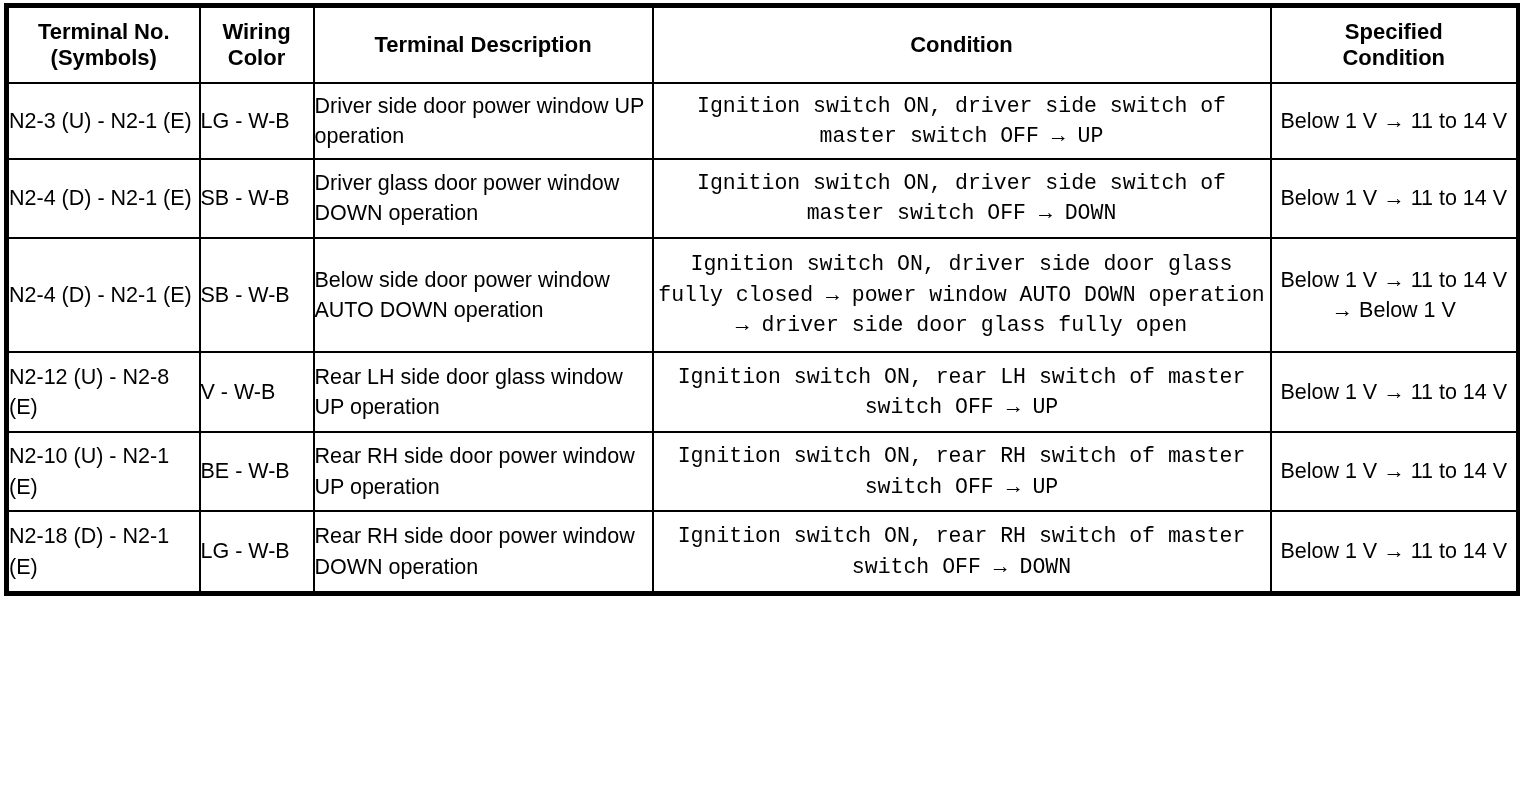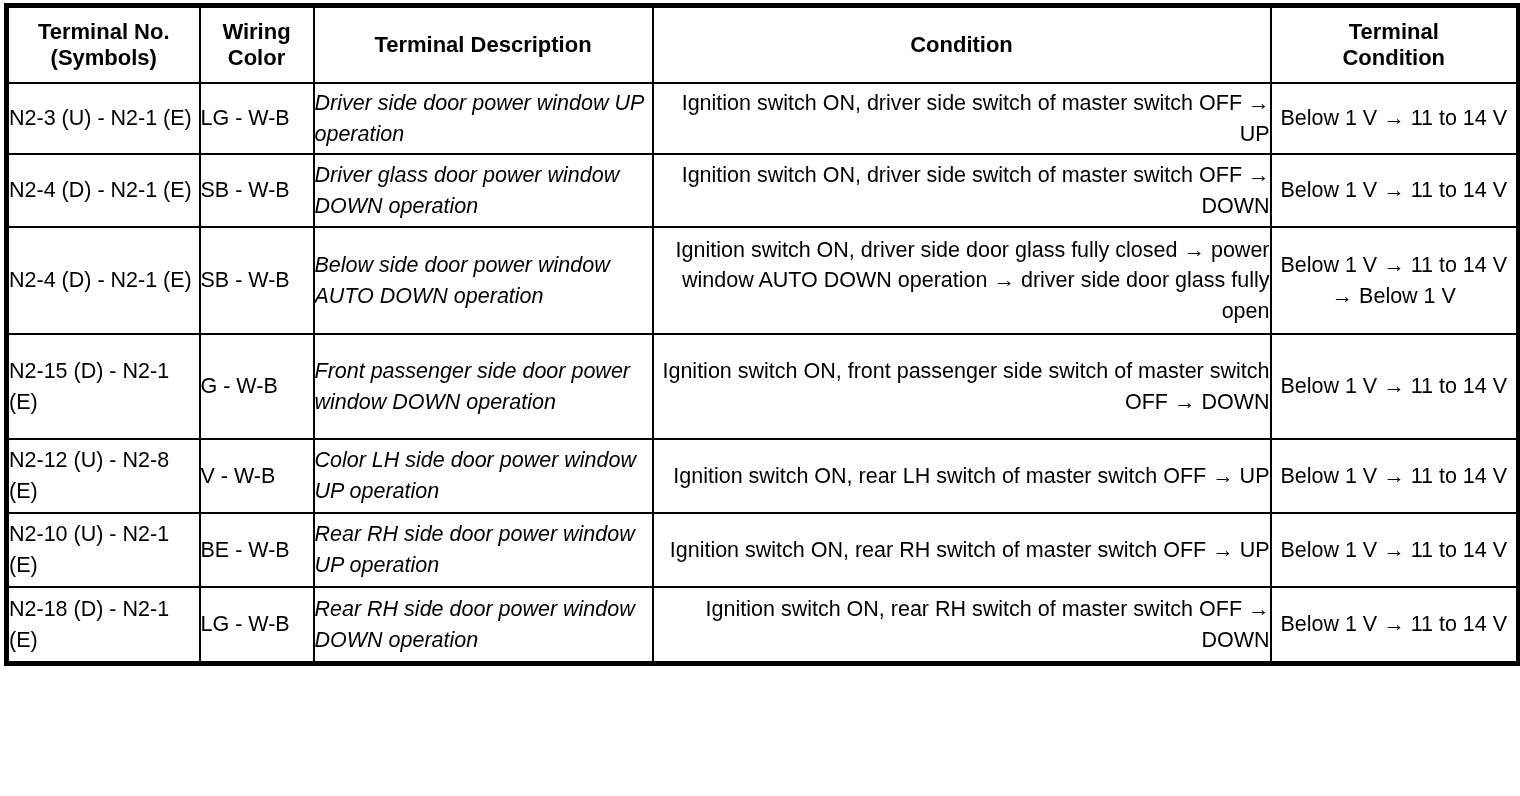--- a/index.html
+++ b/index.html
@@ -67,25 +67,25 @@
     padding: 4px 8px;
     margin-top: 26px;
   }
   td.cell-color {
     padding: 4px 4px;
     white-space: nowrap;
   }
   td.cell-desc {
     text-align: left;
     padding: 4px 6px 4px 9px;
-    font-style: italic;
   }
   td.cell-cond {
-    text-align: right;
+    text-align: center;
     padding: 4px 6px 4px 9px;
+    font-family: Liberation Mono, monospace;
   }
   td.cell-spec {
     text-align: center;
     padding: 4px 9px;
   }
 
   
   tr.r-0 td { height: 69px; }
   tr.r-1 td { height: 71px; }
   tr.r-2 td { height: 105px; }
@@ -116,21 +116,21 @@
             <span class="line">Terminal No.</span>
             <span class="line">(Symbols)</span>
           </th>
         <th>
             <span class="line">Wiring</span>
             <span class="line">Color</span>
           </th>
         <th>Terminal Description</th>
         <th>Condition</th>
         <th>
-            <span class="line">Terminal</span>
+            <span class="line">Specified</span>
             <span class="line">Condition</span>
           </th>
       </tr>
     </thead>
     <tbody id="table-body">
         <tr class="r-0">
           <td class="cell-terminal">N2-3 (U) - N2-1 (E)</td>
           <td class="cell-color">LG - W-B</td>
           <td class="cell-desc">Driver side door power window UP operation</td>
           <td class="cell-cond">Ignition switch ON, driver side switch of master switch OFF → UP</td>
@@ -143,31 +143,24 @@
           <td class="cell-cond">Ignition switch ON, driver side switch of master switch OFF → DOWN</td>
           <td class="cell-spec">Below 1 V → 11 to 14 V</td>
         </tr>
         <tr class="r-2">
           <td class="cell-terminal">N2-4 (D) - N2-1 (E)</td>
           <td class="cell-color">SB - W-B</td>
           <td class="cell-desc">Below side door power window AUTO DOWN operation</td>
           <td class="cell-cond">Ignition switch ON, driver side door glass fully closed → power window AUTO DOWN operation → driver side door glass fully open</td>
           <td class="cell-spec">Below 1 V → 11 to 14 V → Below 1 V</td>
         </tr>
-        <tr class="r-4">
-          <td class="cell-terminal">N2-15 (D) - N2-1 (E)</td>
-          <td class="cell-color">G - W-B</td>
-          <td class="cell-desc">Front passenger side door power window DOWN operation</td>
-          <td class="cell-cond">Ignition switch ON, front passenger side switch of master switch OFF → DOWN</td>
-          <td class="cell-spec">Below 1 V → 11 to 14 V</td>
-        </tr>
         <tr class="r-5">
           <td class="cell-terminal">N2-12 (U) - N2-8 (E)</td>
           <td class="cell-color">V - W-B</td>
-          <td class="cell-desc">Color LH side door power window UP operation</td>
+          <td class="cell-desc">Rear LH side door glass window UP operation</td>
           <td class="cell-cond">Ignition switch ON, rear LH switch of master switch OFF → UP</td>
           <td class="cell-spec">Below 1 V → 11 to 14 V</td>
         </tr>
         <tr class="r-7">
           <td class="cell-terminal">N2-10 (U) - N2-1 (E)</td>
           <td class="cell-color">BE - W-B</td>
           <td class="cell-desc">Rear RH side door power window UP operation</td>
           <td class="cell-cond">Ignition switch ON, rear RH switch of master switch OFF → UP</td>
           <td class="cell-spec">Below 1 V → 11 to 14 V</td>
         </tr>

